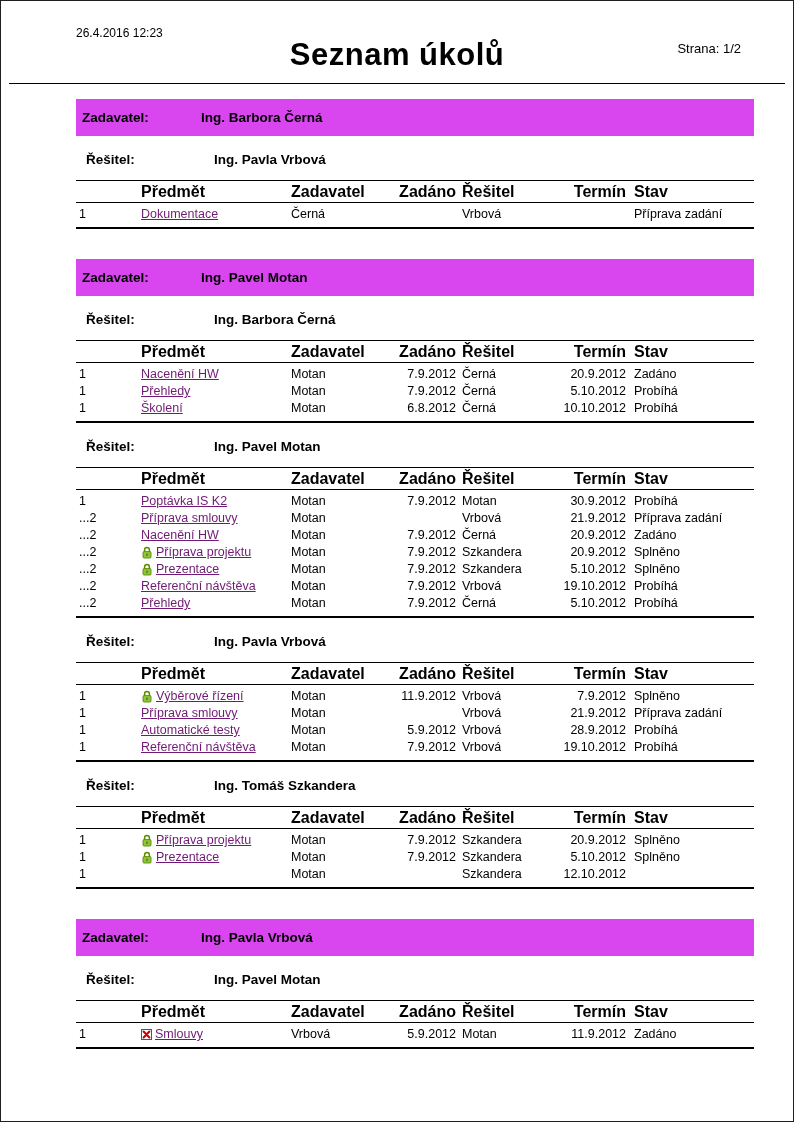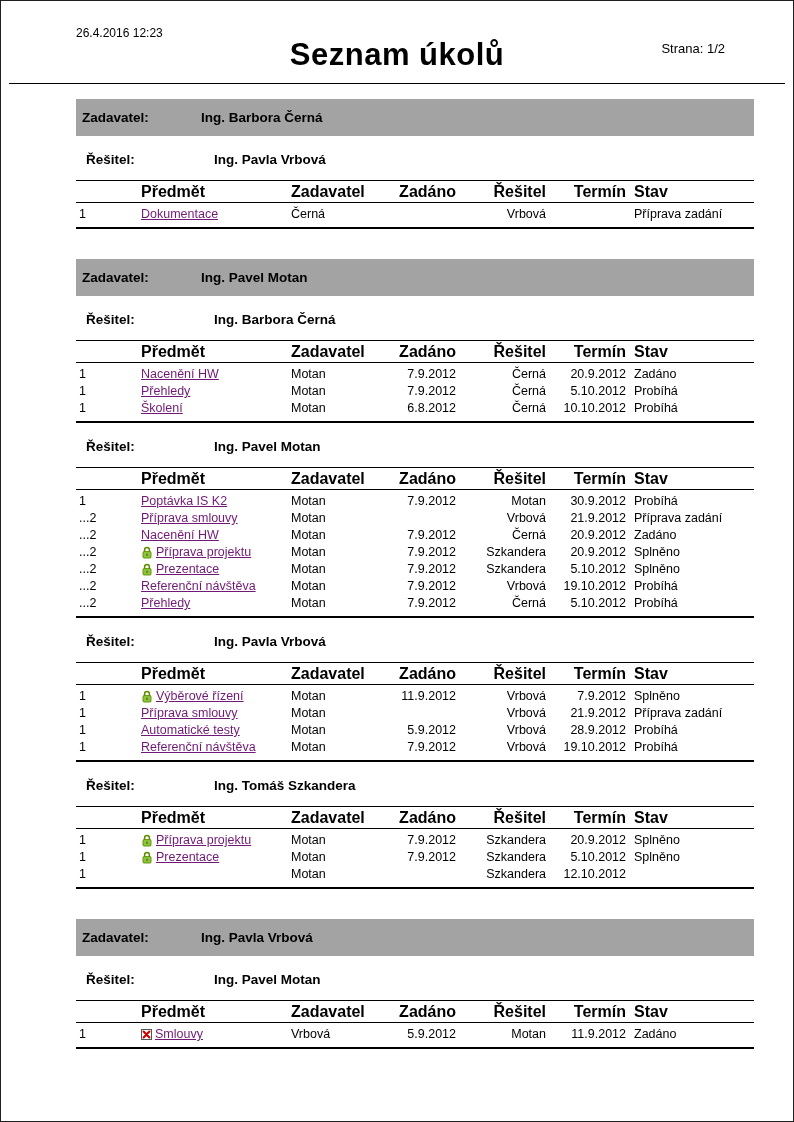--- a/index.html
+++ b/index.html
@@ -31,35 +31,35 @@
     letter-spacing: 0.5px;
   }
   .report-datetime {
     position: absolute;
     left: 67px;
     top: 25px;
     font-size: 12px;
   }
   .report-page {
     position: absolute;
-    right: 60px;
+    right: 44px;
     top: 40px;
     font-size: 13px;
   }
 
   
   .report-content {
     margin-left: 75px;
     margin-right: 39px;
   }
   .group { margin-top: 15px; }
   .group + .group { margin-top: 30px; }
 
   .banner {
-    background: #a3a3a3;
+    background: #d946ef;
     height: 37px;
     display: flex;
     align-items: center;
     padding-left: 6px;
     font-weight: bold;
     font-size: 13.5px;
   }
   .banner .lbl { width: 119px; flex: none; }
 
   .resitel-section { margin-top: 16px; }
@@ -90,21 +90,21 @@
     border-bottom: 2px solid #000;
     padding: 3px 0 4px 0;
   }
   .trow {
     font-size: 12.5px;
     line-height: 15px;
     padding: 1px 0;
   }
   .c-num { padding-left: 3px; }
   .c-zdn, .c-ter { text-align: right; }
-  .c-res { padding-left: 6px; text-align: right; }
+  .c-res { padding-left: 6px; }
   .c-sta { padding-left: 8px; }
   .c-sub { display: flex; align-items: center; gap: 3px; }
   .icon-slot { display: inline-flex; flex: none; align-items: center; }
   .subject-link {
     color: #701a75;
     white-space: nowrap;
     cursor: pointer;
   }
 </style>
 </head>

